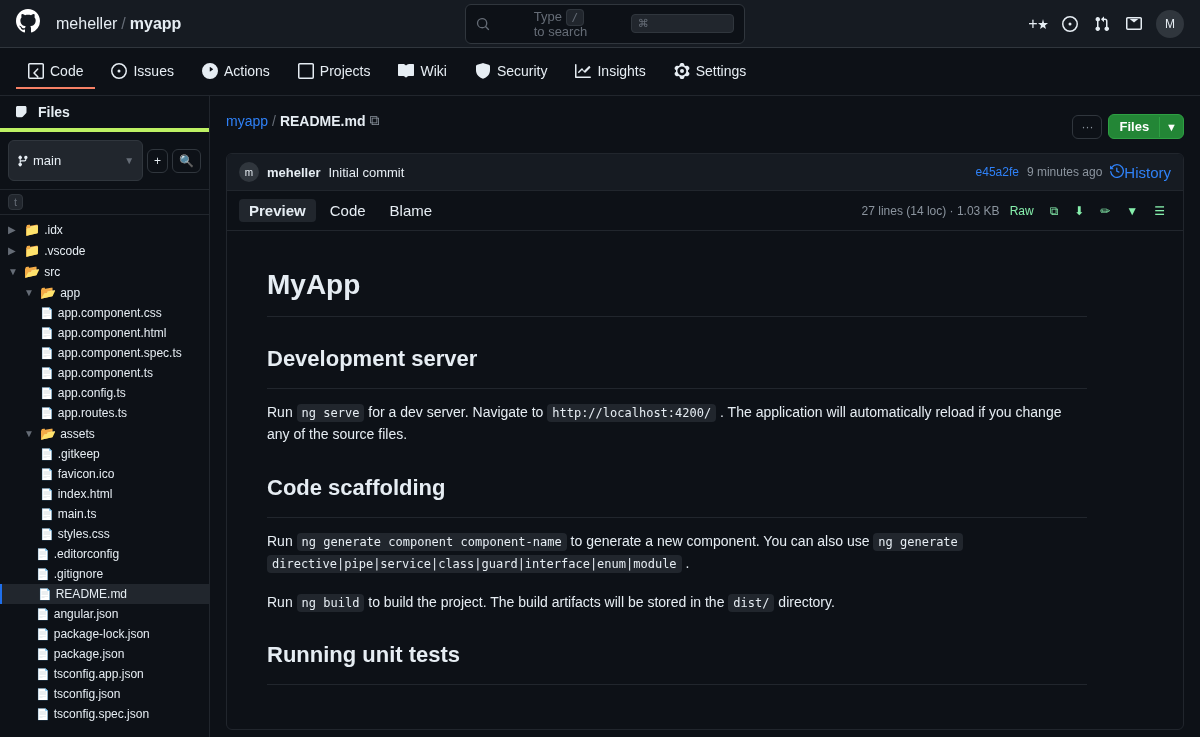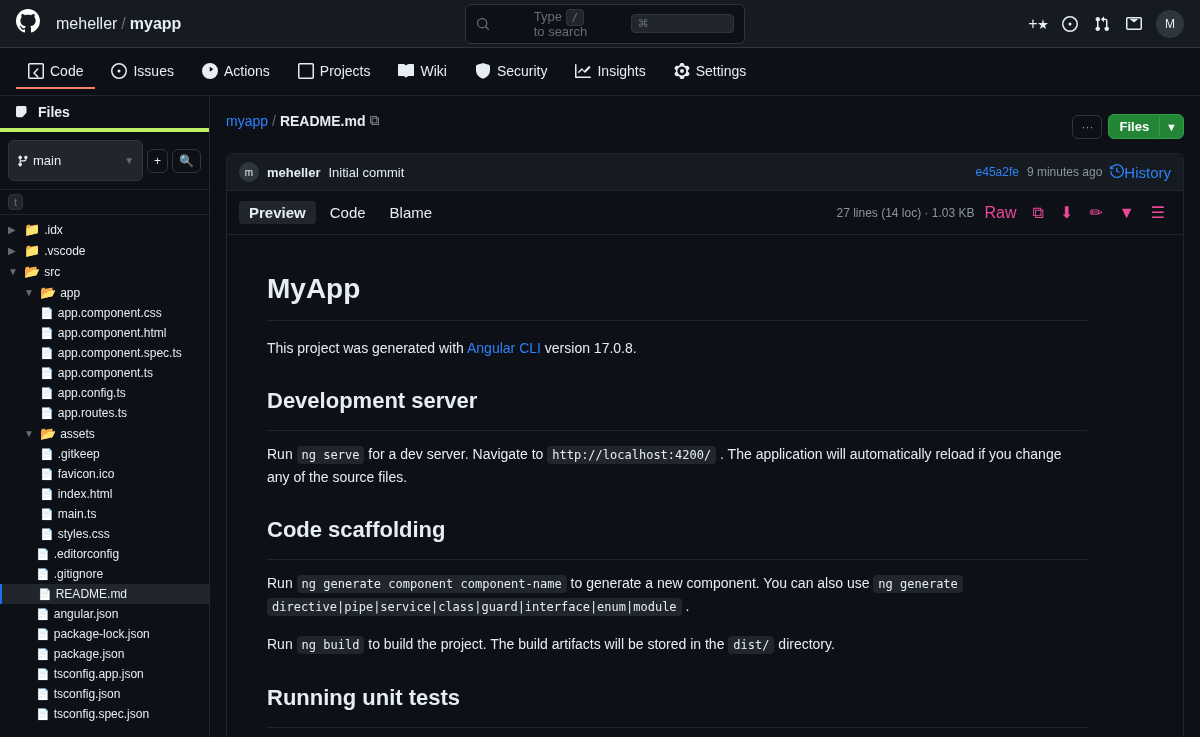--- a/index.html
+++ b/index.html
@@ -73,21 +73,21 @@
     .open-btn { display: flex; align-items: center; background: #238636; border: 1px solid #2ea043; border-radius: 6px; cursor: pointer; }
     .open-btn-main { padding: 4px 10px; color: #fff; font-size: 13px; font-weight: 600; }
     .open-btn-chevron { padding: 4px 6px; border-left: 1px solid #2ea043; color: #fff; font-size: 11px; }
     
     
     .view-tabs { display: flex; align-items: center; padding: 8px 12px; background: #0d1117; border-bottom: 1px solid #21262d; gap: 4px; }
     .view-tab { padding: 3px 10px; border-radius: 4px; font-size: 15px; cursor: pointer; color: #e6edf3; border: none; background: none; }
     .view-tab.active { background: #21262d; font-weight: 600; }
     .file-stats { margin-left: auto; color: #8b949e; font-size: 12px; }
     .raw-actions { display: flex; align-items: center; gap: 4px; }
-    .raw-btn { background: none; border: none; color: #ec4899; cursor: pointer; font-size: 16px; padding: 4px 6px; }
+    .raw-btn { background: none; border: none; color: #86efac; cursor: pointer; font-size: 12px; padding: 4px 6px; }
     
     
     .markdown-body { padding: 32px 40px; color: #e6edf3; line-height: 1.6; max-width: 900px; }
     .markdown-body h1 { font-size: 28px; font-weight: 700; border-bottom: 1px solid #21262d; padding-bottom: 8px; margin-bottom: 16px; }
     .markdown-body h2 { font-size: 22px; font-weight: 600; border-bottom: 1px solid #21262d; padding-bottom: 12px; margin: 24px 0 12px; }
     .markdown-body p { margin-bottom: 16px; color: #e6edf3; }
     .markdown-body a { color: #2f81f7; text-decoration: none; }
     .markdown-body code { background: #21262d; border-radius: 4px; padding: 2px 5px; font-family: 'SFMono-Regular', Consolas, monospace; font-size: 12px; color: #e6edf3; }
     
     
@@ -418,23 +418,20 @@
           <button class="raw-btn" title="Copy raw content">⧉</button>
           <button class="raw-btn" title="Download">⬇</button>
           <button class="raw-btn" title="Edit">✏</button>
           <button class="raw-btn" title="More">▼</button>
           <button class="raw-btn" title="Menu">☰</button>
         </div>
       </div>
 
       <div class="markdown-body">
         <h1>MyApp</h1>
-        <p>
-          <span>This project was generated with </span><a href="#">Angular CLI</a><span> version 17.0.8.</span>
-        </p>
 
         <h2>Development server</h2>
         <p>
           Run <code>ng serve</code> for a dev server. Navigate to <code>http://localhost:4200/</code> . The application will automatically reload if you change any of the source files.
         </p>
 
         <h2>Code scaffolding</h2>
         <p>
           Run <code>ng generate component component-name</code> to generate a new component. You can also use <code>ng generate</code>
           <br><code>directive|pipe|service|class|guard|interface|enum|module</code> .

